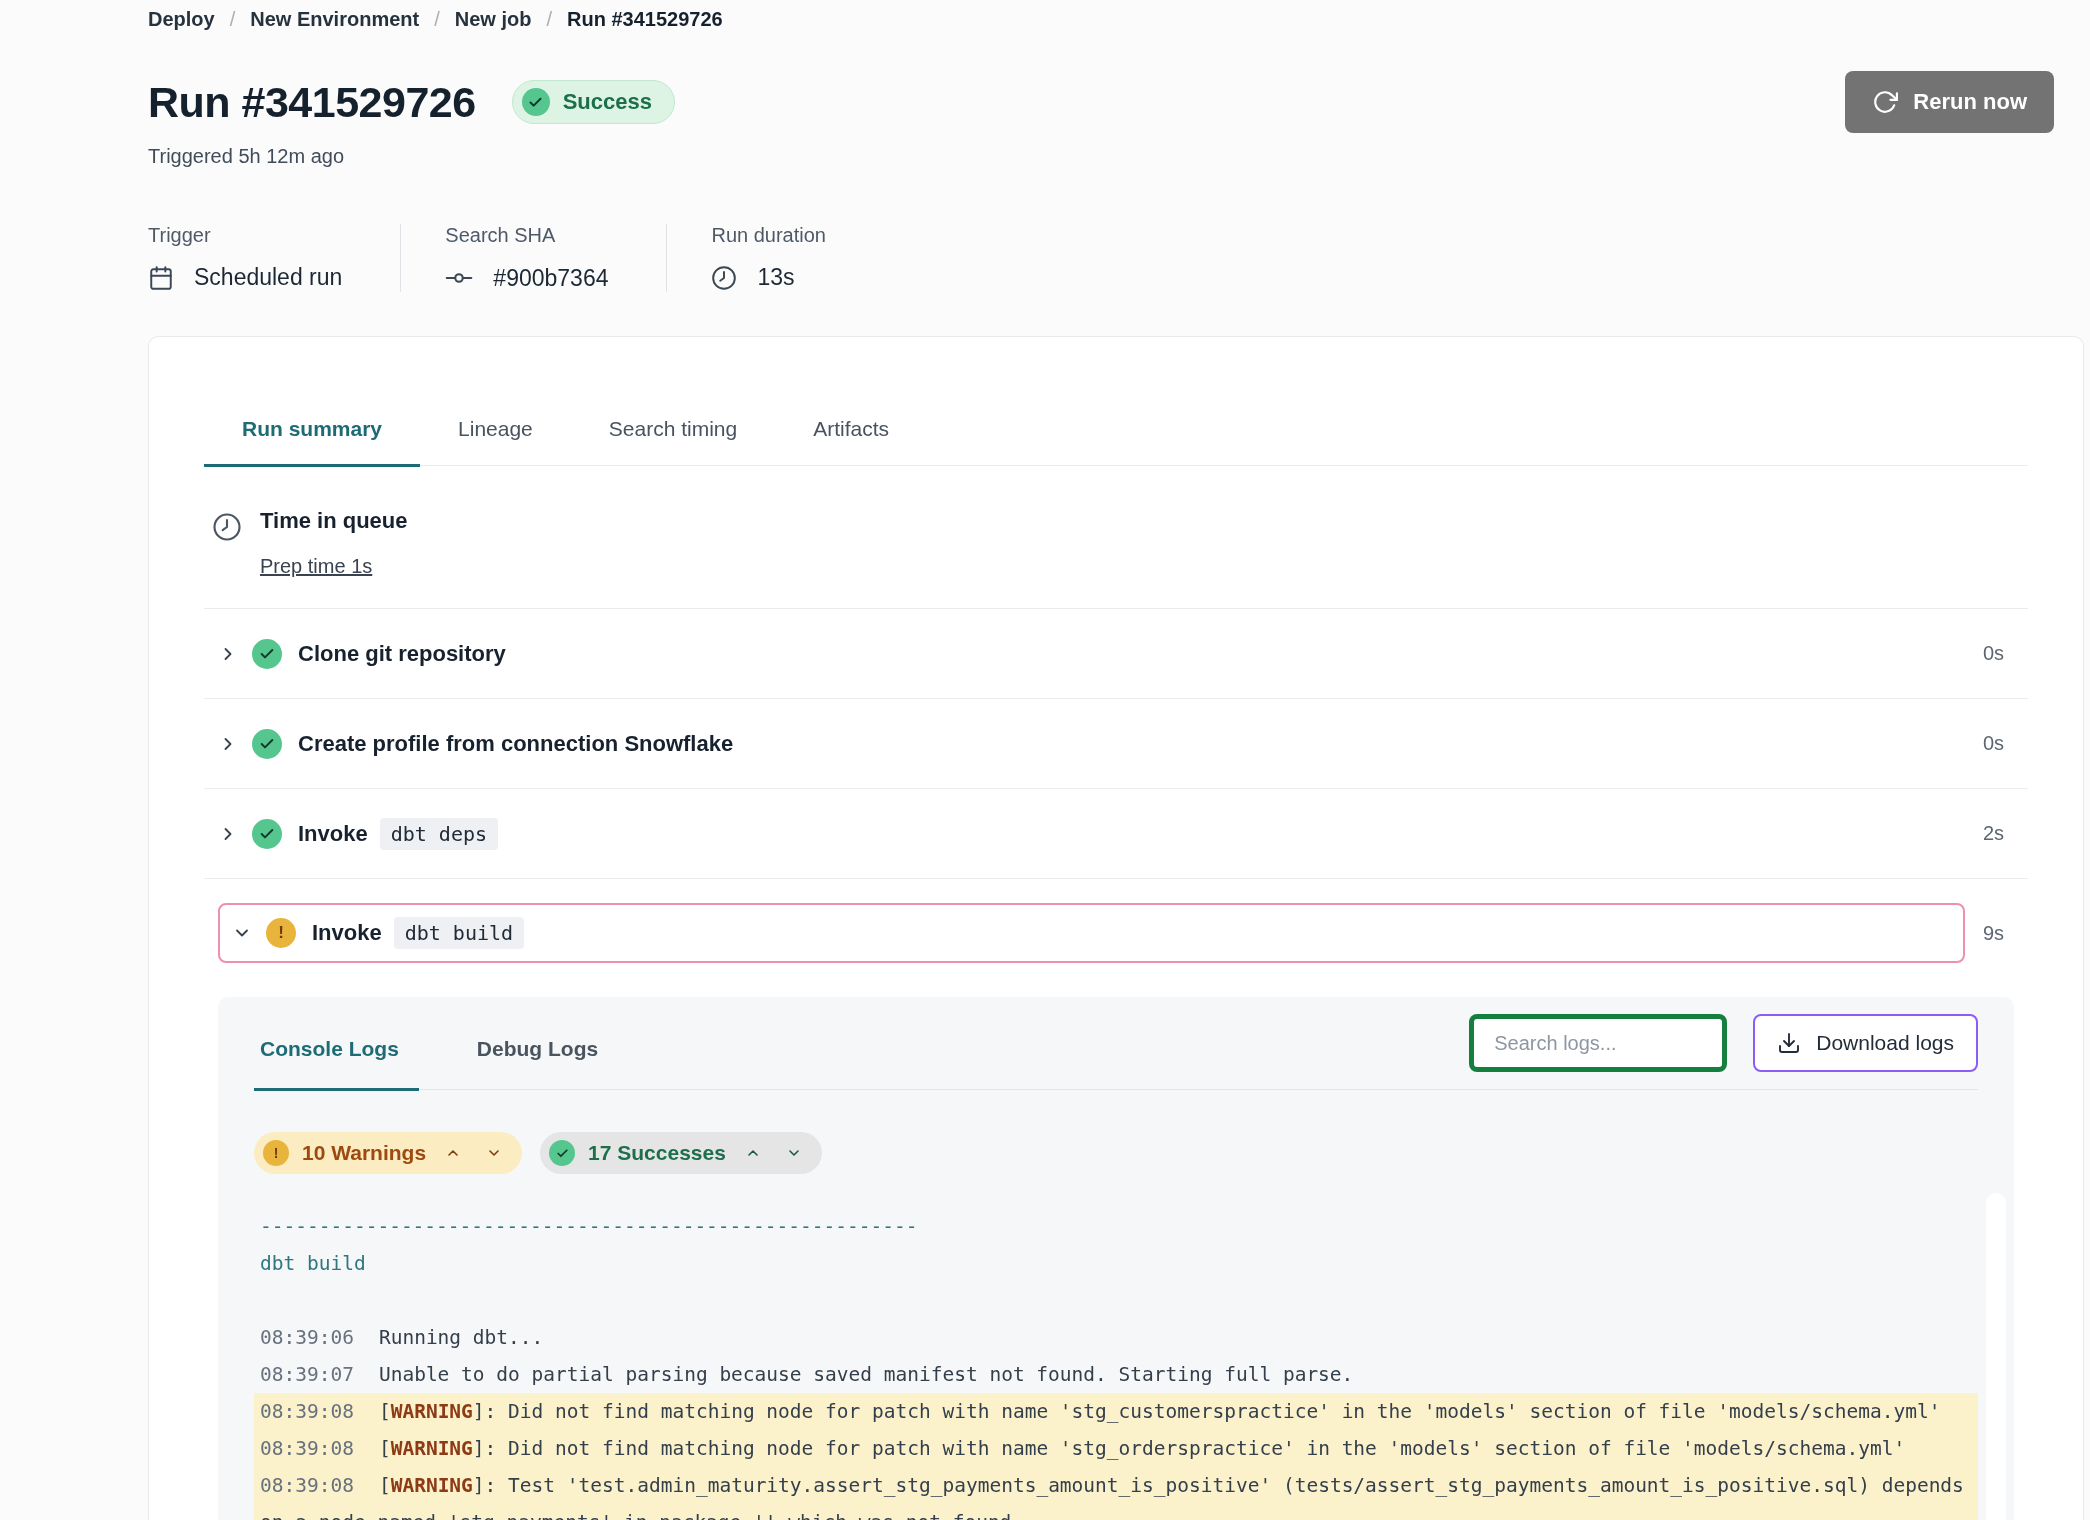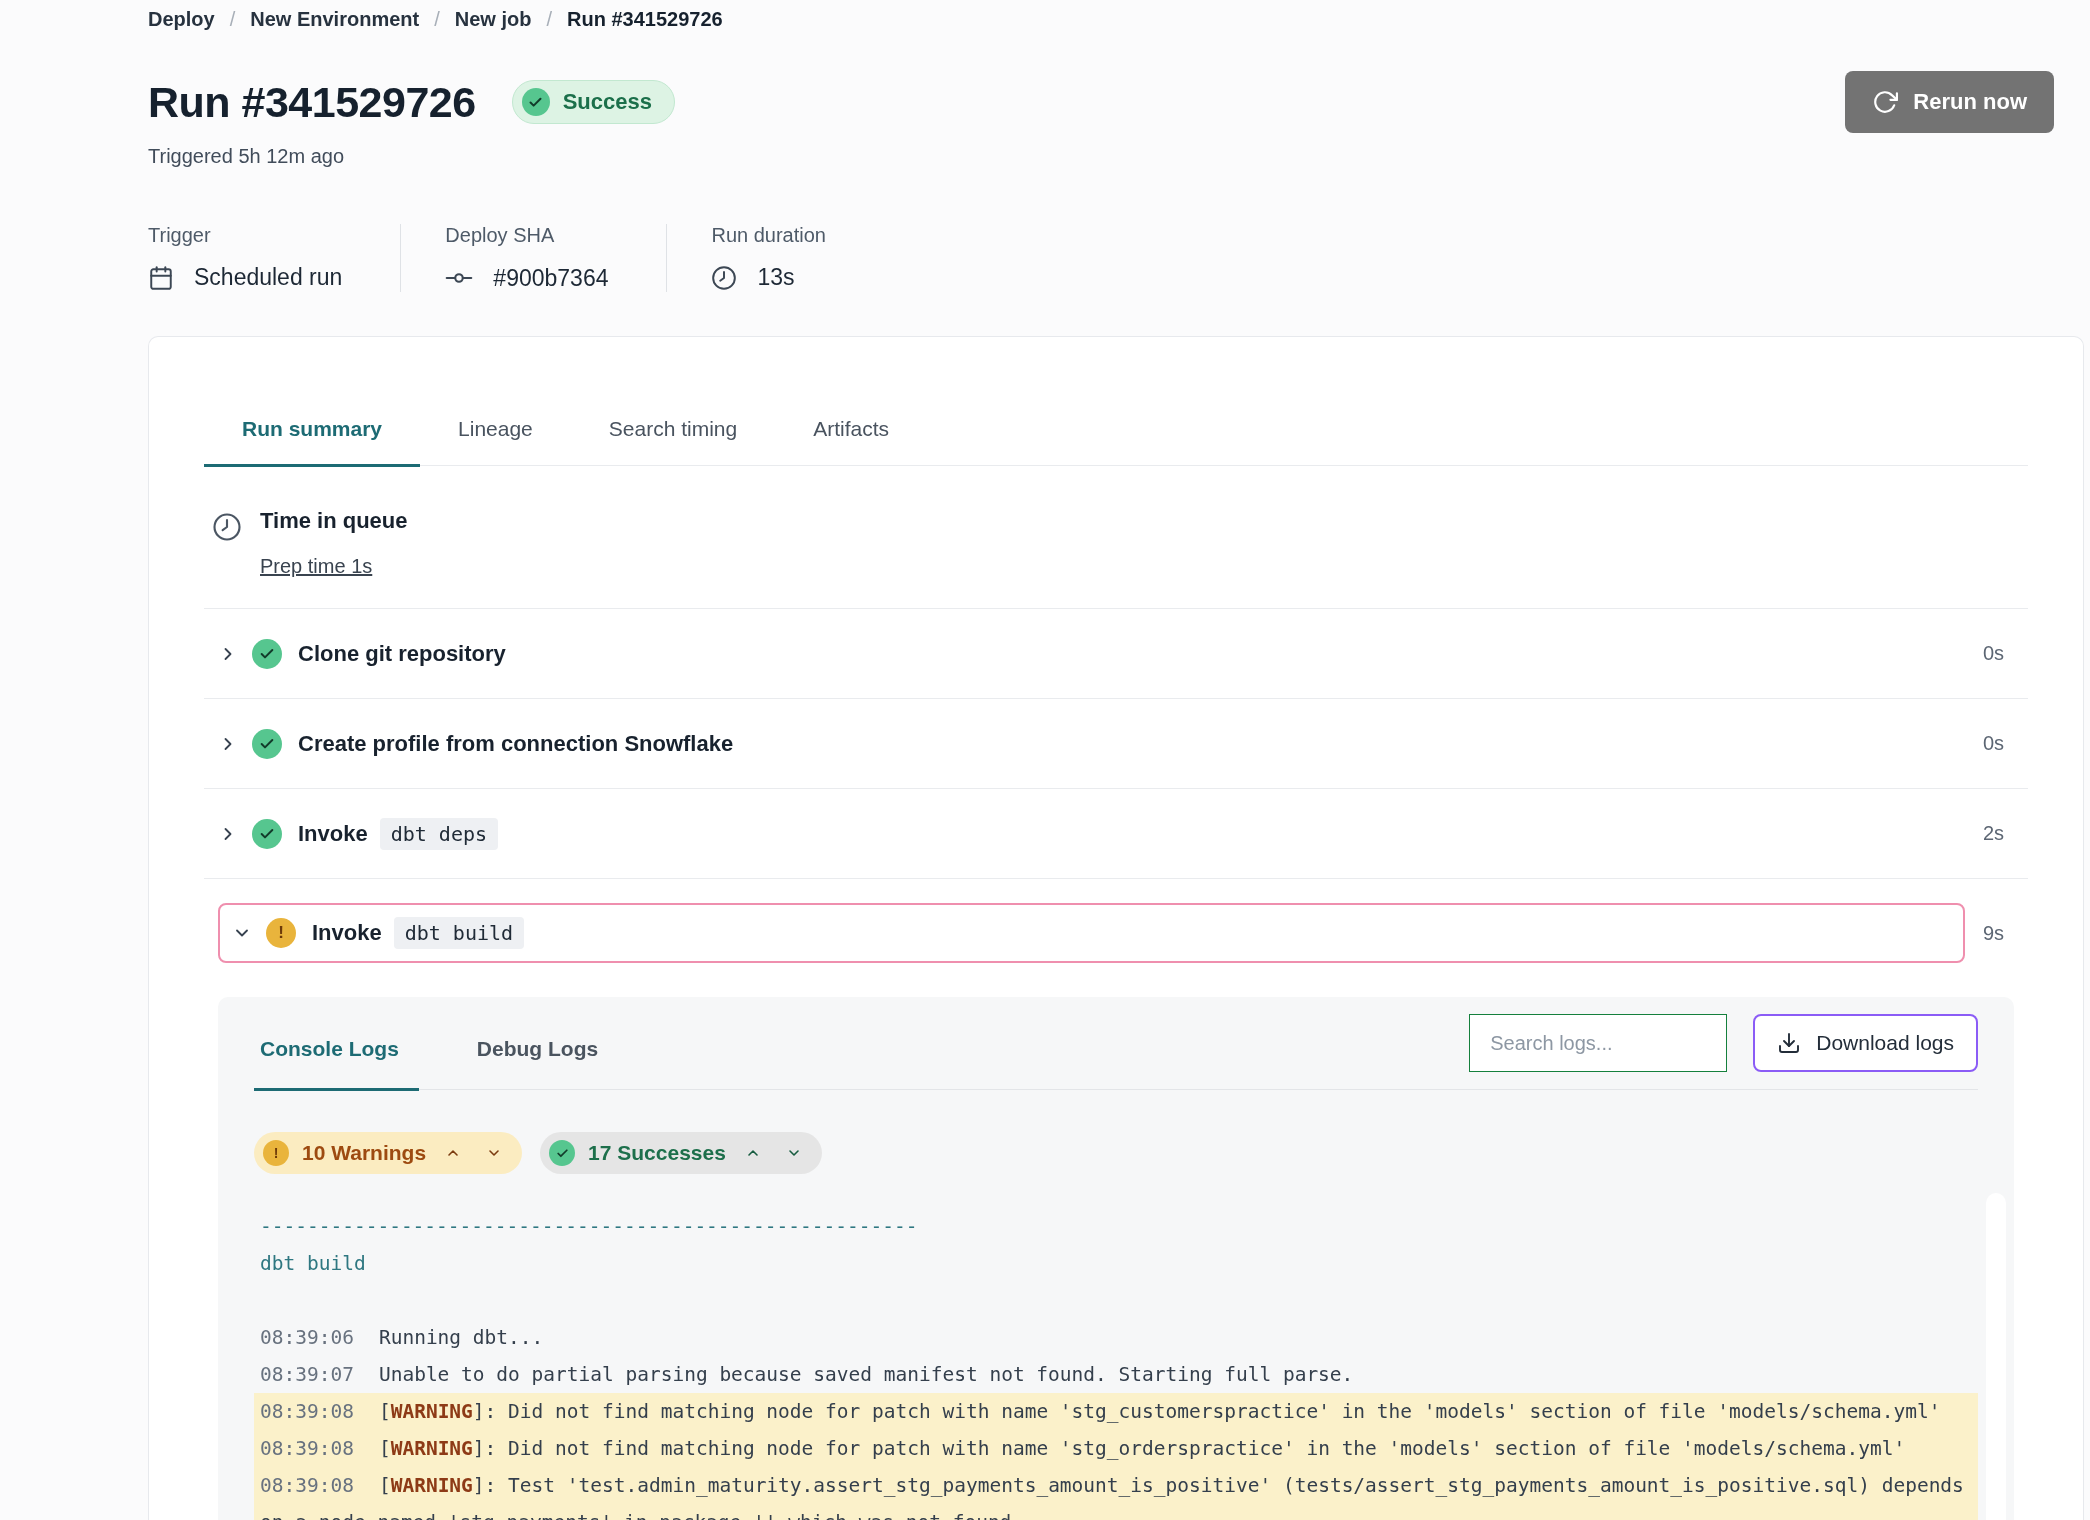--- a/index.html
+++ b/index.html
@@ -72,21 +72,21 @@
     border: 2px solid #ef8fae; border-radius: 8px; padding-left: 12px; cursor: pointer; }
   .step-expanded-row .step-duration { margin-left: 18px; }
 
   
   .console { position: relative; margin: 34px 14px 0; background: #f6f7f8; border-radius: 10px; padding: 0 36px 60px; min-height: 620px; }
   .console-head { display: flex; align-items: center; border-bottom: 1px solid #e3e5e8; }
   .console-tab { position: relative; margin-right: 66px; padding: 40px 6px 28px; font-size: 21px; color: #4a545f; font-weight: 600; cursor: pointer; }
   .console-tab.active { color: #1d6b74; font-weight: 700; }
   .console-tab.active::after { content: ""; position: absolute; left: 0; right: -14px; bottom: -2px; height: 3px; background: #1d6b74; }
   .console-controls { margin-left: auto; display: flex; align-items: center; gap: 26px; }
-  .search-input { width: 258px; height: 58px; background: #fff; border: 1px solid #15803d; border-radius: 0;
+  .search-input { width: 258px; height: 58px; background: #fff; border: 5px solid #15803d; border-radius: 8px;
     padding: 0 20px; font-size: 20px; color: #1d2835; font-family: inherit; }
   .search-input::placeholder { color: #8d97a3; }
   .download-btn { display: inline-flex; align-items: center; gap: 15px; height: 58px; background: #fff;
     border: 2px solid #8b5cf6; border-radius: 8px; padding: 0 22px; font-size: 21px; color: #232d39;
     font-weight: 500; font-family: inherit; cursor: pointer; }
 
   
   .pills { display: flex; gap: 18px; margin-top: 42px; }
   .pill { display: inline-flex; align-items: center; gap: 13px; height: 42px; border-radius: 21px; padding: 0 14px 0 9px;
     font-size: 21px; font-weight: 700; cursor: pointer; }
@@ -153,21 +153,21 @@
               <rect x="3" y="4" width="18" height="18" rx="2"></rect>
               <line x1="16" y1="2" x2="16" y2="6"></line>
               <line x1="8" y1="2" x2="8" y2="6"></line>
               <line x1="3" y1="10" x2="21" y2="10"></line>
             </svg>
         </span>
         <span>Scheduled run</span>
       </div>
     </div>
     <div class="meta-col">
-      <div class="meta-label">Deploy SHA</div>
+      <div class="meta-label">Search SHA</div>
       <div class="meta-value">
         <span style="display:inline-flex">
           <svg width="28" height="28" viewBox="0 0 24 24" fill="none" stroke="#3c4754" stroke-width="1.8" stroke-linecap="round" stroke-linejoin="round">
               <circle cx="12" cy="12" r="3.2"></circle>
               <line x1="1.5" y1="12" x2="8.5" y2="12"></line>
               <line x1="15.5" y1="12" x2="22.5" y2="12"></line>
             </svg>
         </span>
         <span>#900b7364</span>
       </div>

